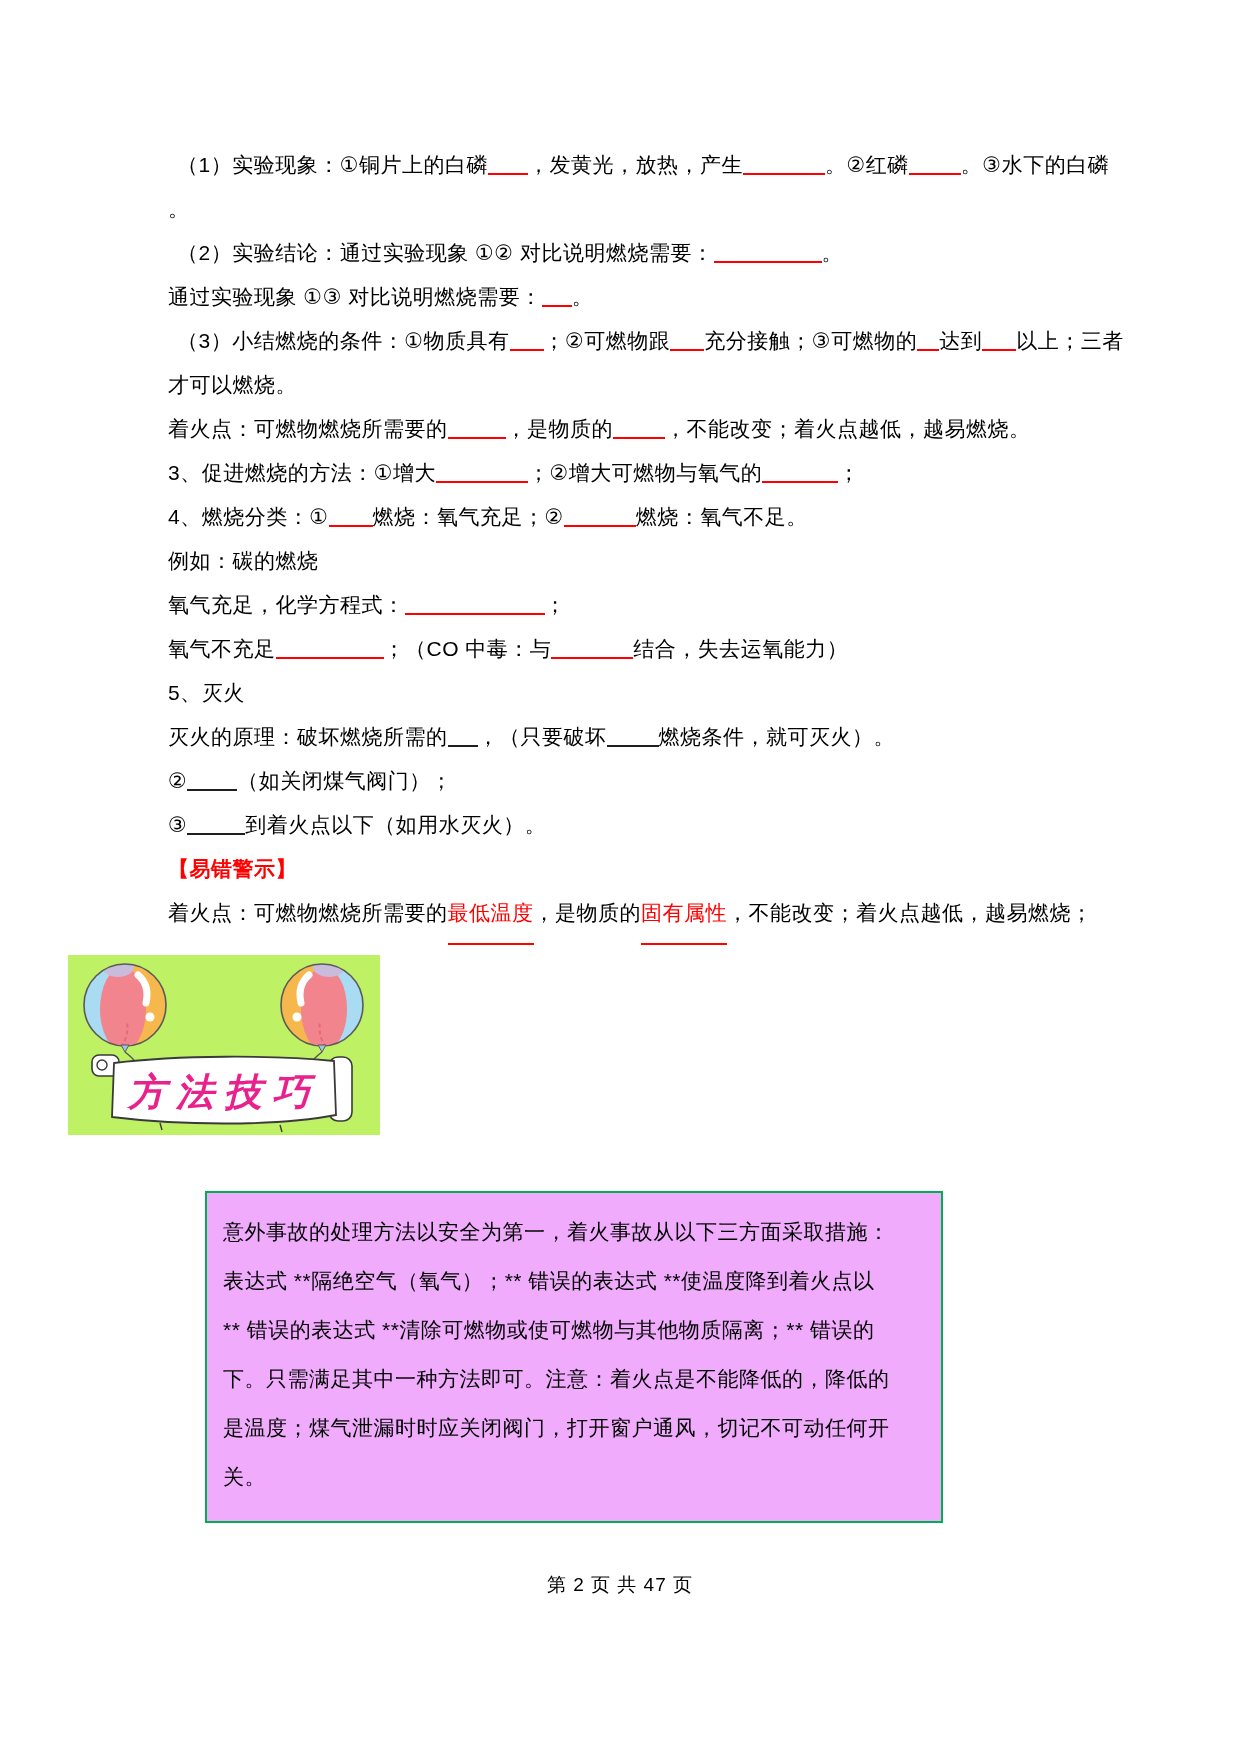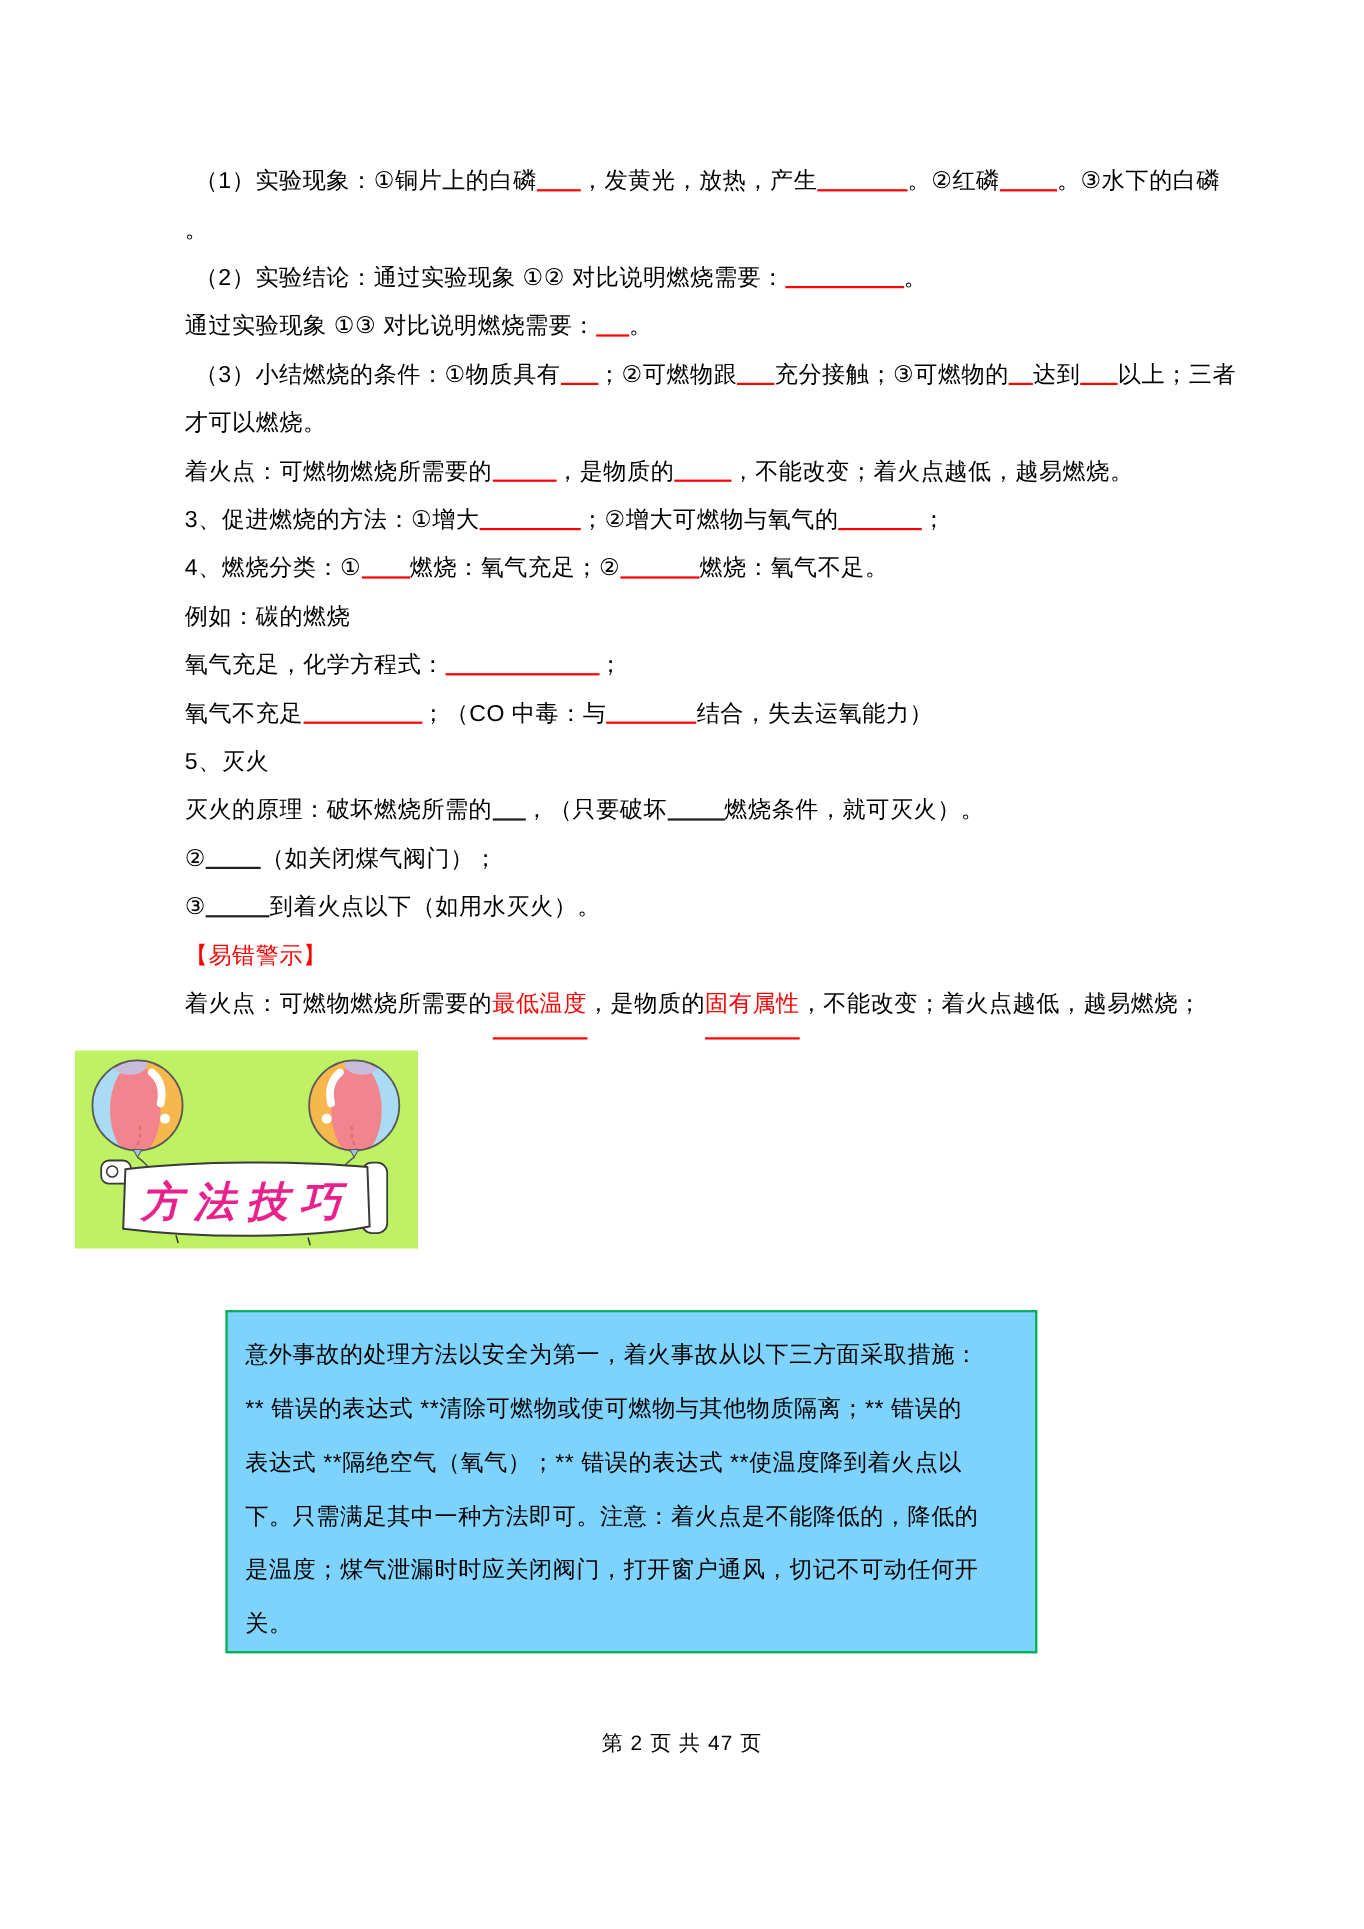--- a/index.html
+++ b/index.html
@@ -9,27 +9,27 @@
     background:#ffffff; overflow:hidden;
     font-family:"Liberation Sans","DejaVu Sans",sans-serif;
     color:#000000;
   }
   .content { padding:143px 88px 0 100px; }
   .line { line-height:44px; font-size:21px; white-space:nowrap; letter-spacing:0.5px; }
   .line.indent { padding-left:9px; }
   .blank { display:inline-block; height:5px; border-bottom:2px solid; vertical-align:-3px; }
   .blank.red { border-color:#ff0000; }
   .blank.black { border-color:#1f1f1f; }
-  .warn { color:#ff0000; font-weight:normal; }
+  .warn { color:#ff0000; font-weight:bold; }
   .red-underline-text { color:#ff0000; border-bottom:2px solid #ff0000; padding-bottom:19px; }
   .illustration { margin-top:20px; width:312px; height:180px; background:#bef264; }
   .tip-box {
     margin-left:137px; margin-top:56px; width:738px;
-    background:#7dd3fc; border:2px solid #00b050;
-    padding:14px 16px 0 16px;
+    background:#f0abfc; border:2px solid #00b050;
+    padding:14px 16px 20px 16px;
   }
   .tip-line { font-size:21px; line-height:49px; white-space:nowrap; letter-spacing:0.5px; }
   .footer { position:absolute; left:0; right:0; top:1572px; text-align:center; font-size:19px; letter-spacing:1px; }
 </style>
 </head>
 <body>
 
 <div class="page">
 
   <div class="content" id="content">
@@ -103,22 +103,22 @@
         <rect x="261" y="102" width="23" height="64" rx="9" fill="#ffffff" stroke="#3a3a3a" stroke-width="1.6"></rect>
         <path d="M46,108 C 110,100 205,100 266,106 L 268,160 C 205,172 108,170 44,162 Z" fill="#ffffff" stroke="#3a3a3a" stroke-width="1.8"></path>
         <path d="M92,168 l2,7 M212,170 l2,7" stroke="#3a3a3a" stroke-width="1.4"></path>
         <text x="156" y="150" text-anchor="middle" font-size="38" font-weight="bold" font-style="italic" fill="#e8218c" letter-spacing="10" font-family="Liberation Serif, DejaVu Serif, serif">方法技巧</text>
       </g>
     </svg>
   </div>
 
   <div class="tip-box" id="tip-box">
       <div class="tip-line">意外事故的处理方法以安全为第一，着火事故从以下三方面采取措施：</div>
+      <div class="tip-line">表达式 **隔绝空气（氧气）；** 错误的表达式 **使温度降到着火点以</div>
       <div class="tip-line">** 错误的表达式 **清除可燃物或使可燃物与其他物质隔离；** 错误的</div>
-      <div class="tip-line">表达式 **隔绝空气（氧气）；** 错误的表达式 **使温度降到着火点以</div>
       <div class="tip-line">下。只需满足其中一种方法即可。注意：着火点是不能降低的，降低的</div>
       <div class="tip-line">是温度；煤气泄漏时时应关闭阀门，打开窗户通风，切记不可动任何开</div>
       <div class="tip-line">关。</div>
     </div>
 
   <div class="footer">
     <span>第 2 页 共 47 页</span>
   </div>
 
 </div>

